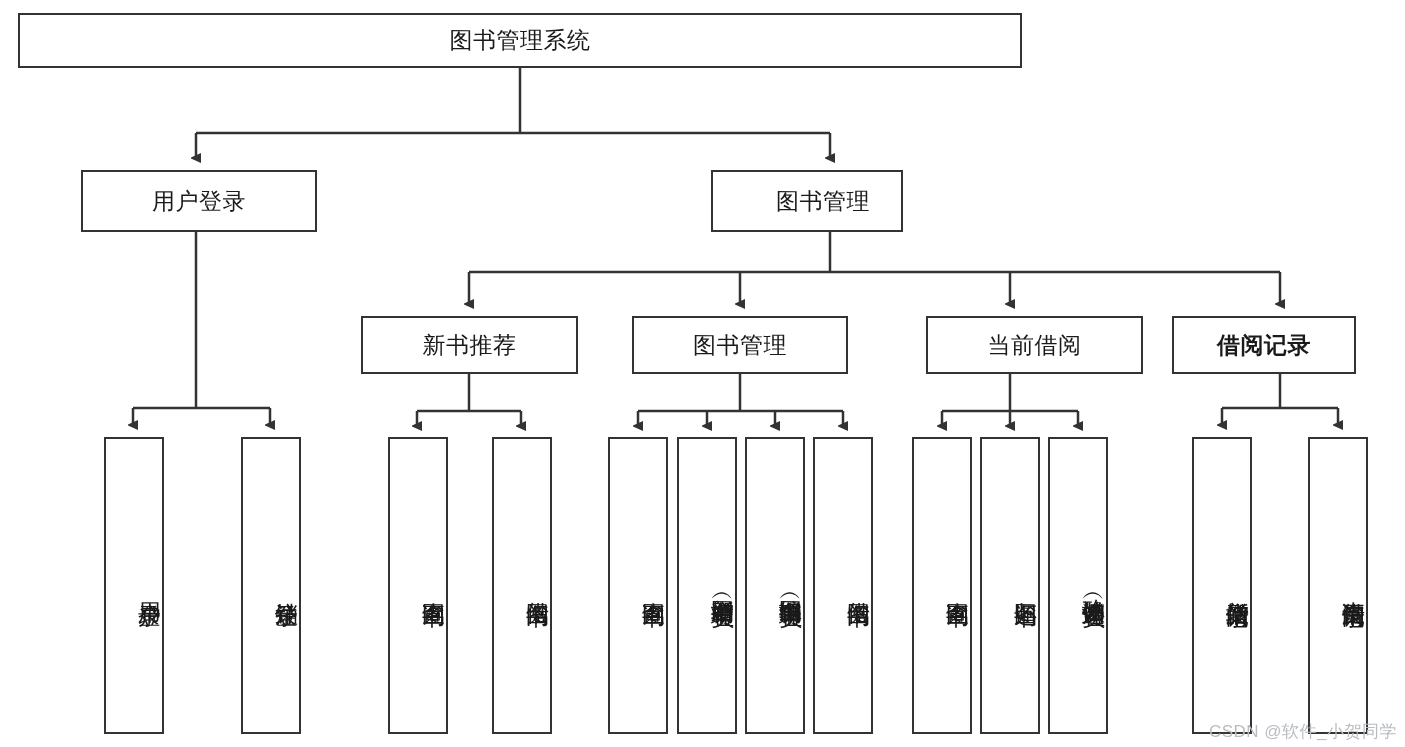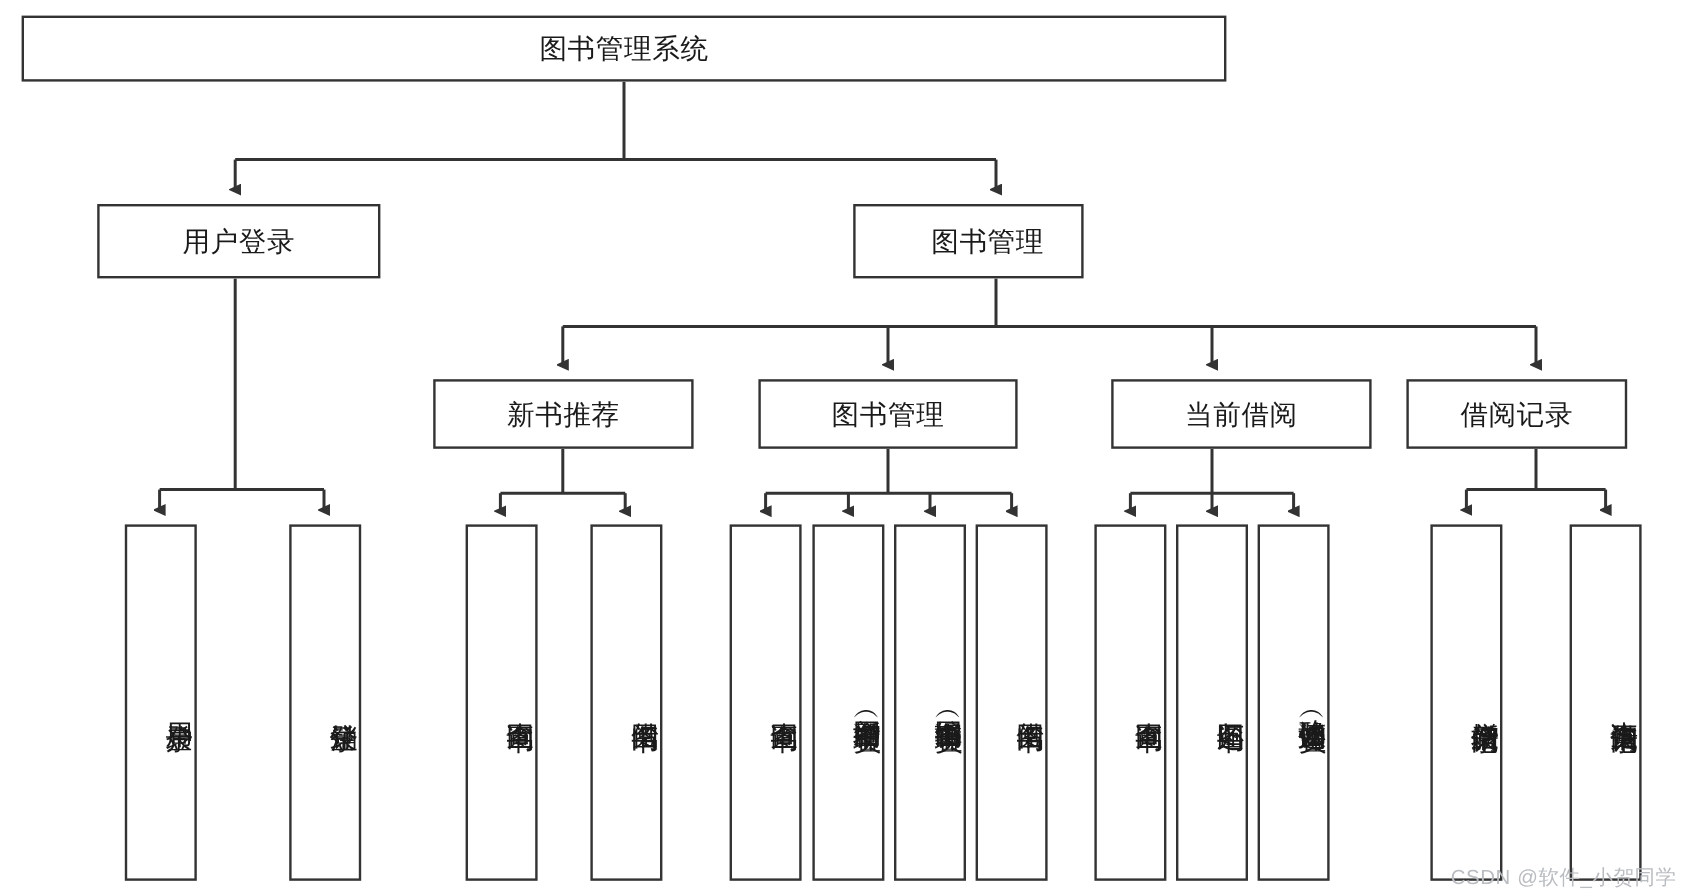--- a/index.html
+++ b/index.html
@@ -134,21 +134,21 @@
 
   <div class="node horiz" style="left:361px; top:316px; width:217px; height:58px;text-align:right;">
     <span>新书推荐</span>
   </div>
   <div class="node horiz" style="left:632px; top:316px; width:216px; height:58px;">
     <span>图书管理</span>
   </div>
   <div class="node horiz" style="left:902px; top:316px; width:217px; height:58px;margin-left:24px;">
     <span>当前借阅</span>
   </div>
-  <div class="node horiz" style="left:1172px; top:316px; width:184px; height:58px;">
+  <div class="node horiz" style="left:1172px; top:316px; width:184px; height:58px;font-weight:bold;">
     <span>借阅记录</span>
   </div>
 
   <div class="node vert" style="left:104px; top:437px; width:60px; height:297px;">
     <span class="vtext">用户登录</span>
   </div>
   <div class="node vert" style="left:241px; top:437px; width:60px; height:297px;">
     <span class="vtext">注销登录</span>
   </div>
 

